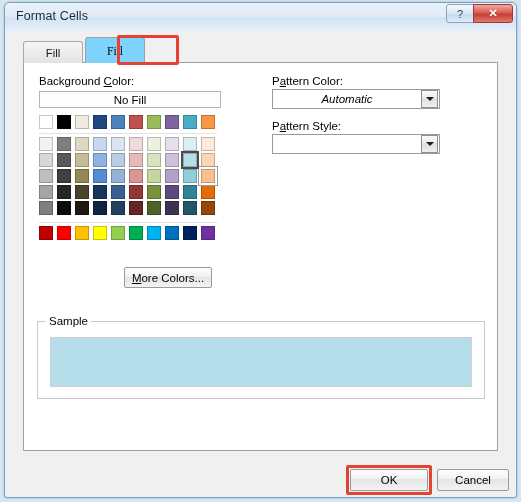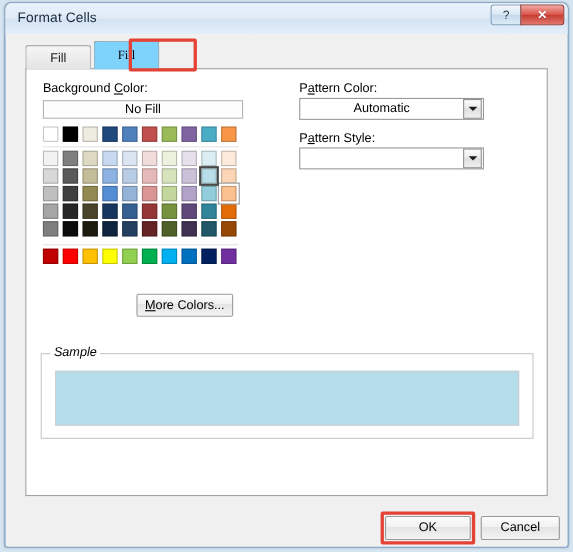--- a/index.html
+++ b/index.html
@@ -96,21 +96,21 @@
     font-size:11.5px;color:#000;
   }
   .btn-fx{position:absolute;left:13px;top:204px;width:78px;height:21px;}
   .btn-more{position:absolute;left:100px;top:204px;width:88px;height:21px;}
   
   .label-pc{left:248px;top:12px;}
   .label-ps{left:248px;top:57px;}
   .combo{
     position:absolute;background:#fff;border:1px solid #9a9a9a;
     box-sizing:border-box;height:20px;width:168px;
-    display:flex;align-items:center;
+    display:flex;align-items:center;font-style:italic;
   }
   .combo-pc{left:248px;top:26px;}
   .combo-ps{left:248px;top:71px;}
   .combo-val{flex:1;text-align:center;font-size:11.5px;color:#000;}
   .combo-arrow{
     width:17px;height:18px;margin-right:1px;
     background:linear-gradient(to bottom,#fbfbfb,#ececec 45%,#dedede 46%,#efefef);
     border:1px solid #8f8f8f;box-sizing:border-box;
     display:flex;align-items:center;justify-content:center;
   }
@@ -119,21 +119,21 @@
     border-left:4px solid transparent;border-right:4px solid transparent;
     border-top:4px solid #1c1c1c;
   }
   
   .sample-group{
     position:absolute;left:13px;top:258px;right:12px;height:78px;
     border:1px solid #c8c8c8;box-sizing:border-box;
   }
   .sample-legend{
     position:absolute;left:8px;top:-7px;background:#fff;
-    padding:0 3px;font-size:11.5px;color:#000;font-style:italic;
+    padding:0 3px;font-size:11.5px;color:#000;
   }
   .sample-box{
     position:absolute;left:12px;top:15px;right:12px;height:50px;
     border:1px solid #cfcfcf;box-sizing:border-box;
   }
   .btn-clear{position:absolute;right:11px;top:345px;width:68px;height:21px;}
   
   .btn-ok{position:absolute;left:345px;top:466px;width:78px;height:22px;}
   .btn-cancel{position:absolute;left:432px;top:466px;width:72px;height:22px;}
   .ok-annot{

